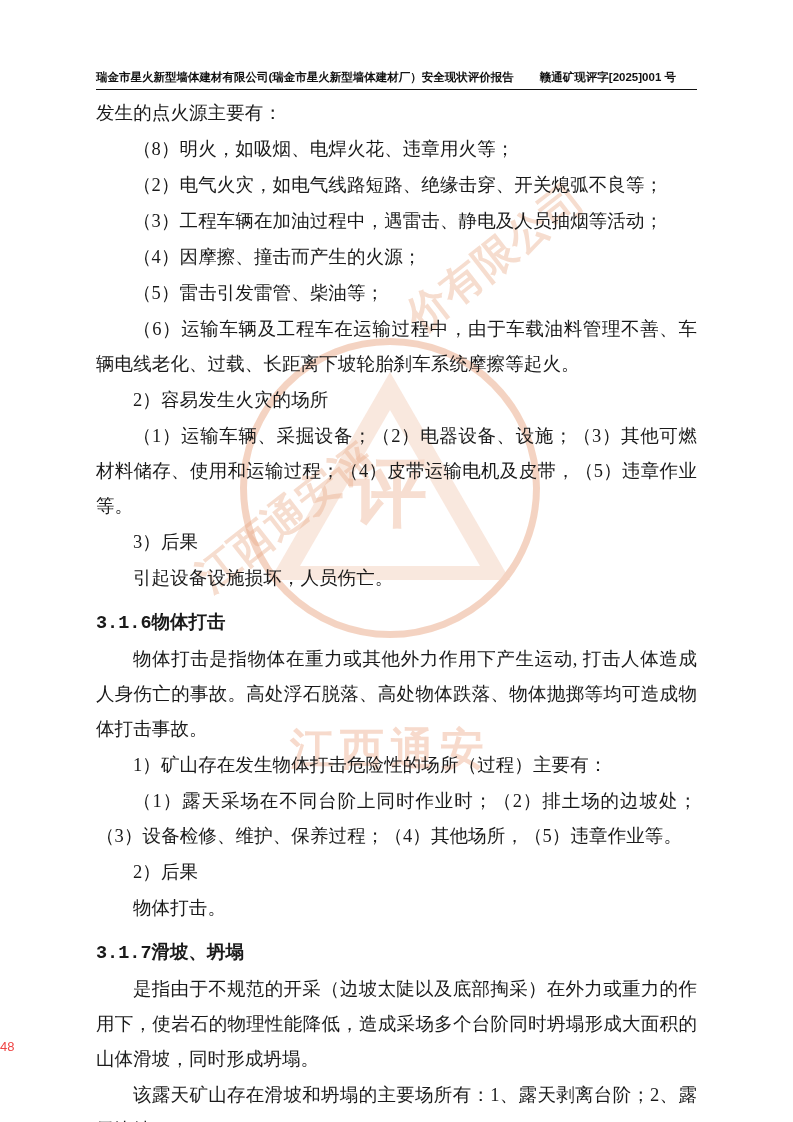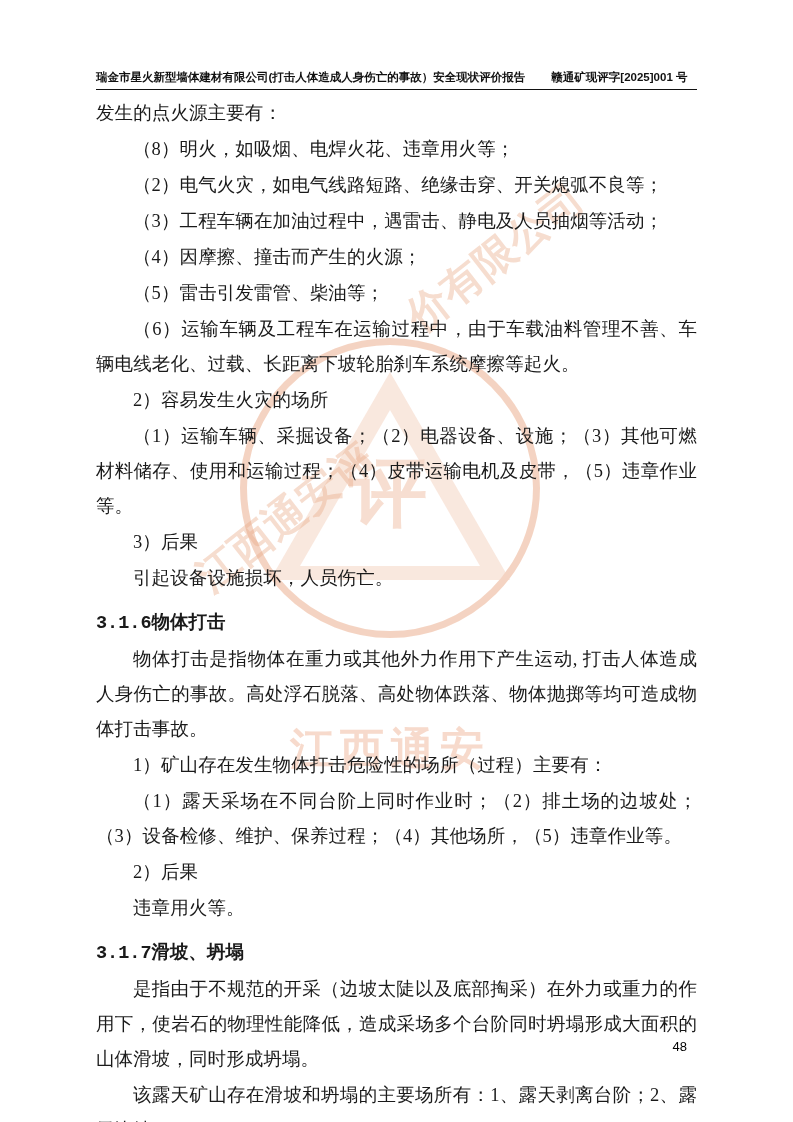--- a/index.html
+++ b/index.html
@@ -169,24 +169,24 @@
     font-family: Liberation Mono, monospace;
     font-weight: bold;
   }
 
   
   .footer {
     position: absolute;
     left: 0;
     bottom: 68px;
     width: 687px;
-    text-align: right;
+    text-align: left;
     font-family: "Liberation Sans", sans-serif;
     font-size: 13px;
-    color: #000000;
+    color: #ef4444;
     z-index: 2;
   }
 </style>
 </head>
 <body>
 
 <div class="page">
 
   <div class="watermark">
     <div class="wm-stamp">
@@ -195,21 +195,21 @@
       <div class="wm-tri-inner"></div>
       <div class="wm-bigtext">评</div>
       <div class="wm-name">江西通安</div>
     </div>
     <div class="wm-diag wm-diag-1">价有限公司</div>
     <div class="wm-diag wm-diag-2">江西通安评</div>
   </div>
 
   <div class="header">
     <div class="header-row">
-      <span class="header-left">瑞金市星火新型墙体建材有限公司(打击人体造成人身伤亡的事故）安全现状评价报告</span>
+      <span class="header-left">瑞金市星火新型墙体建材有限公司(瑞金市星火新型墙体建材厂）安全现状评价报告</span>
       <span class="header-right">赣通矿现评字[2025]001 号</span>
     </div>
     <div class="header-rule"></div>
   </div>
 
   <div class="content">
 
     <p class="indent0">发生的点火源主要有：</p>
     <p class="indent2">（8）明火，如吸烟、电焊火花、违章用火等；</p>
     <p class="indent2">（2）电气火灾，如电气线路短路、绝缘击穿、开关熄弧不良等；</p>
@@ -222,21 +222,21 @@
     <p class="indent2">3）后果</p>
     <p class="indent2">引起设备设施损坏，人员伤亡。</p>
 
     <h3 class="heading">
       <span class="num">3.1.6</span><span>物体打击</span>
     </h3>
     <p class="indent2">物体打击是指物体在重力或其他外力作用下产生运动, 打击人体造成人身伤亡的事故。高处浮石脱落、高处物体跌落、物体抛掷等均可造成物体打击事故。</p>
     <p class="indent2">1）矿山存在发生物体打击危险性的场所（过程）主要有：</p>
     <p class="indent2">（1）露天采场在不同台阶上同时作业时；（2）排土场的边坡处；（3）设备检修、维护、保养过程；（4）其他场所，（5）违章作业等。</p>
     <p class="indent2">2）后果</p>
-    <p class="indent2">违章用火等。</p>
+    <p class="indent2">物体打击。</p>
 
     <h3 class="heading">
       <span class="num">3.1.7</span><span>滑坡、坍塌</span>
     </h3>
     <p class="indent2">是指由于不规范的开采（边坡太陡以及底部掏采）在外力或重力的作用下，使岩石的物理性能降低，造成采场多个台阶同时坍塌形成大面积的山体滑坡，同时形成坍塌。</p>
     <p class="indent2">该露天矿山存在滑坡和坍塌的主要场所有：1、露天剥离台阶；2、露天边坡。</p>
 
   </div>
 
   <div class="footer">

